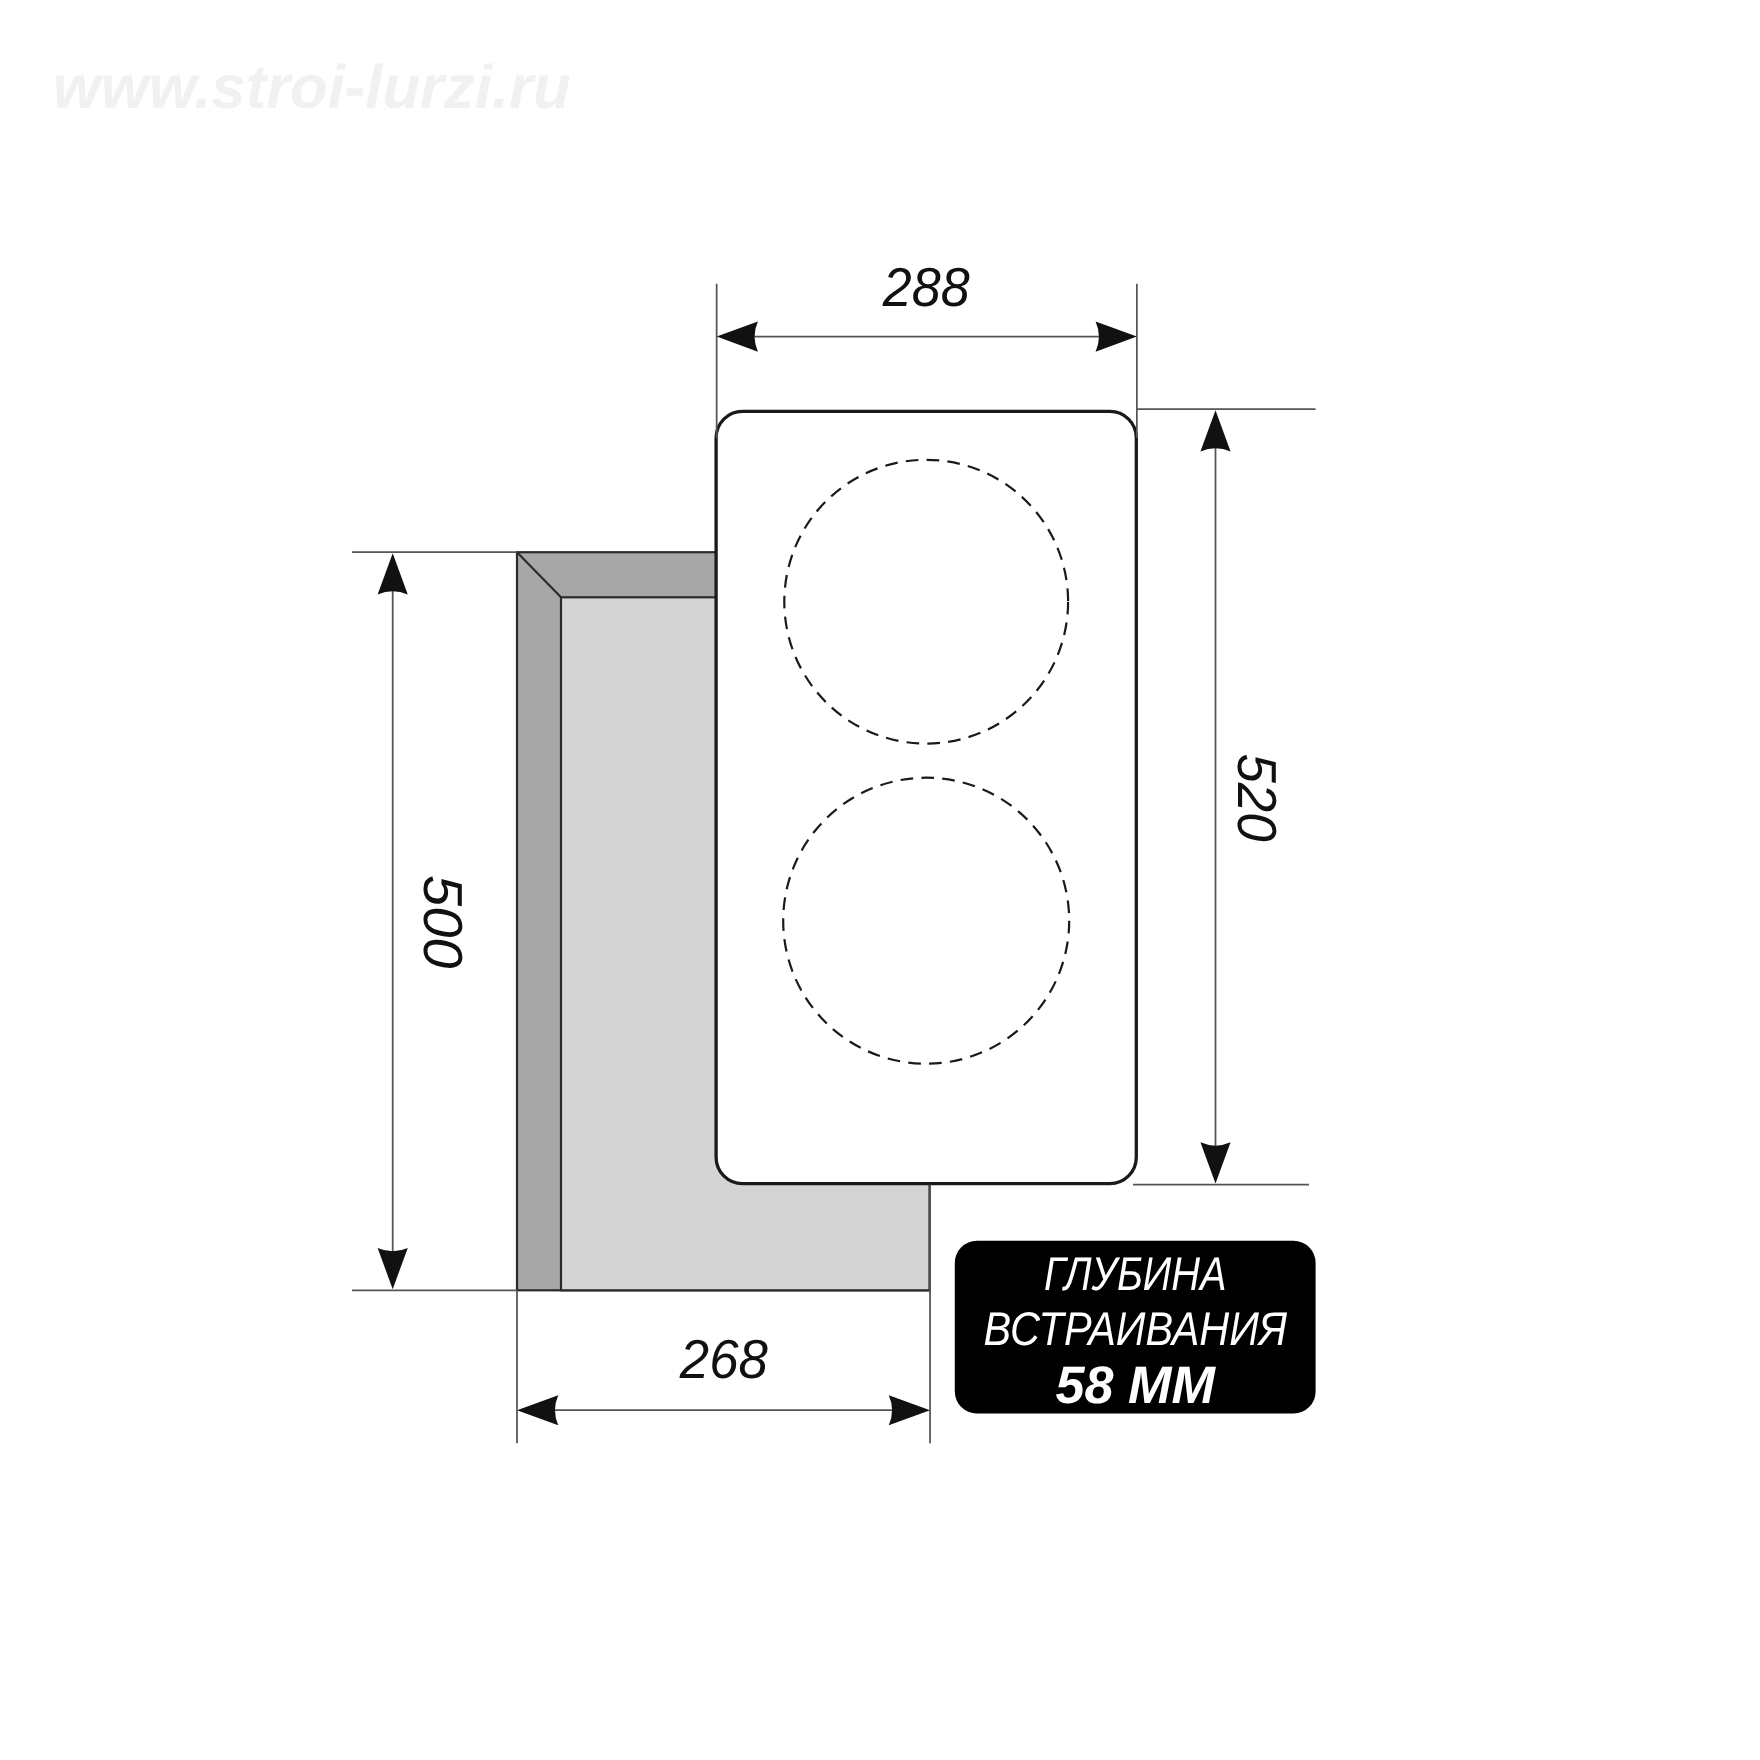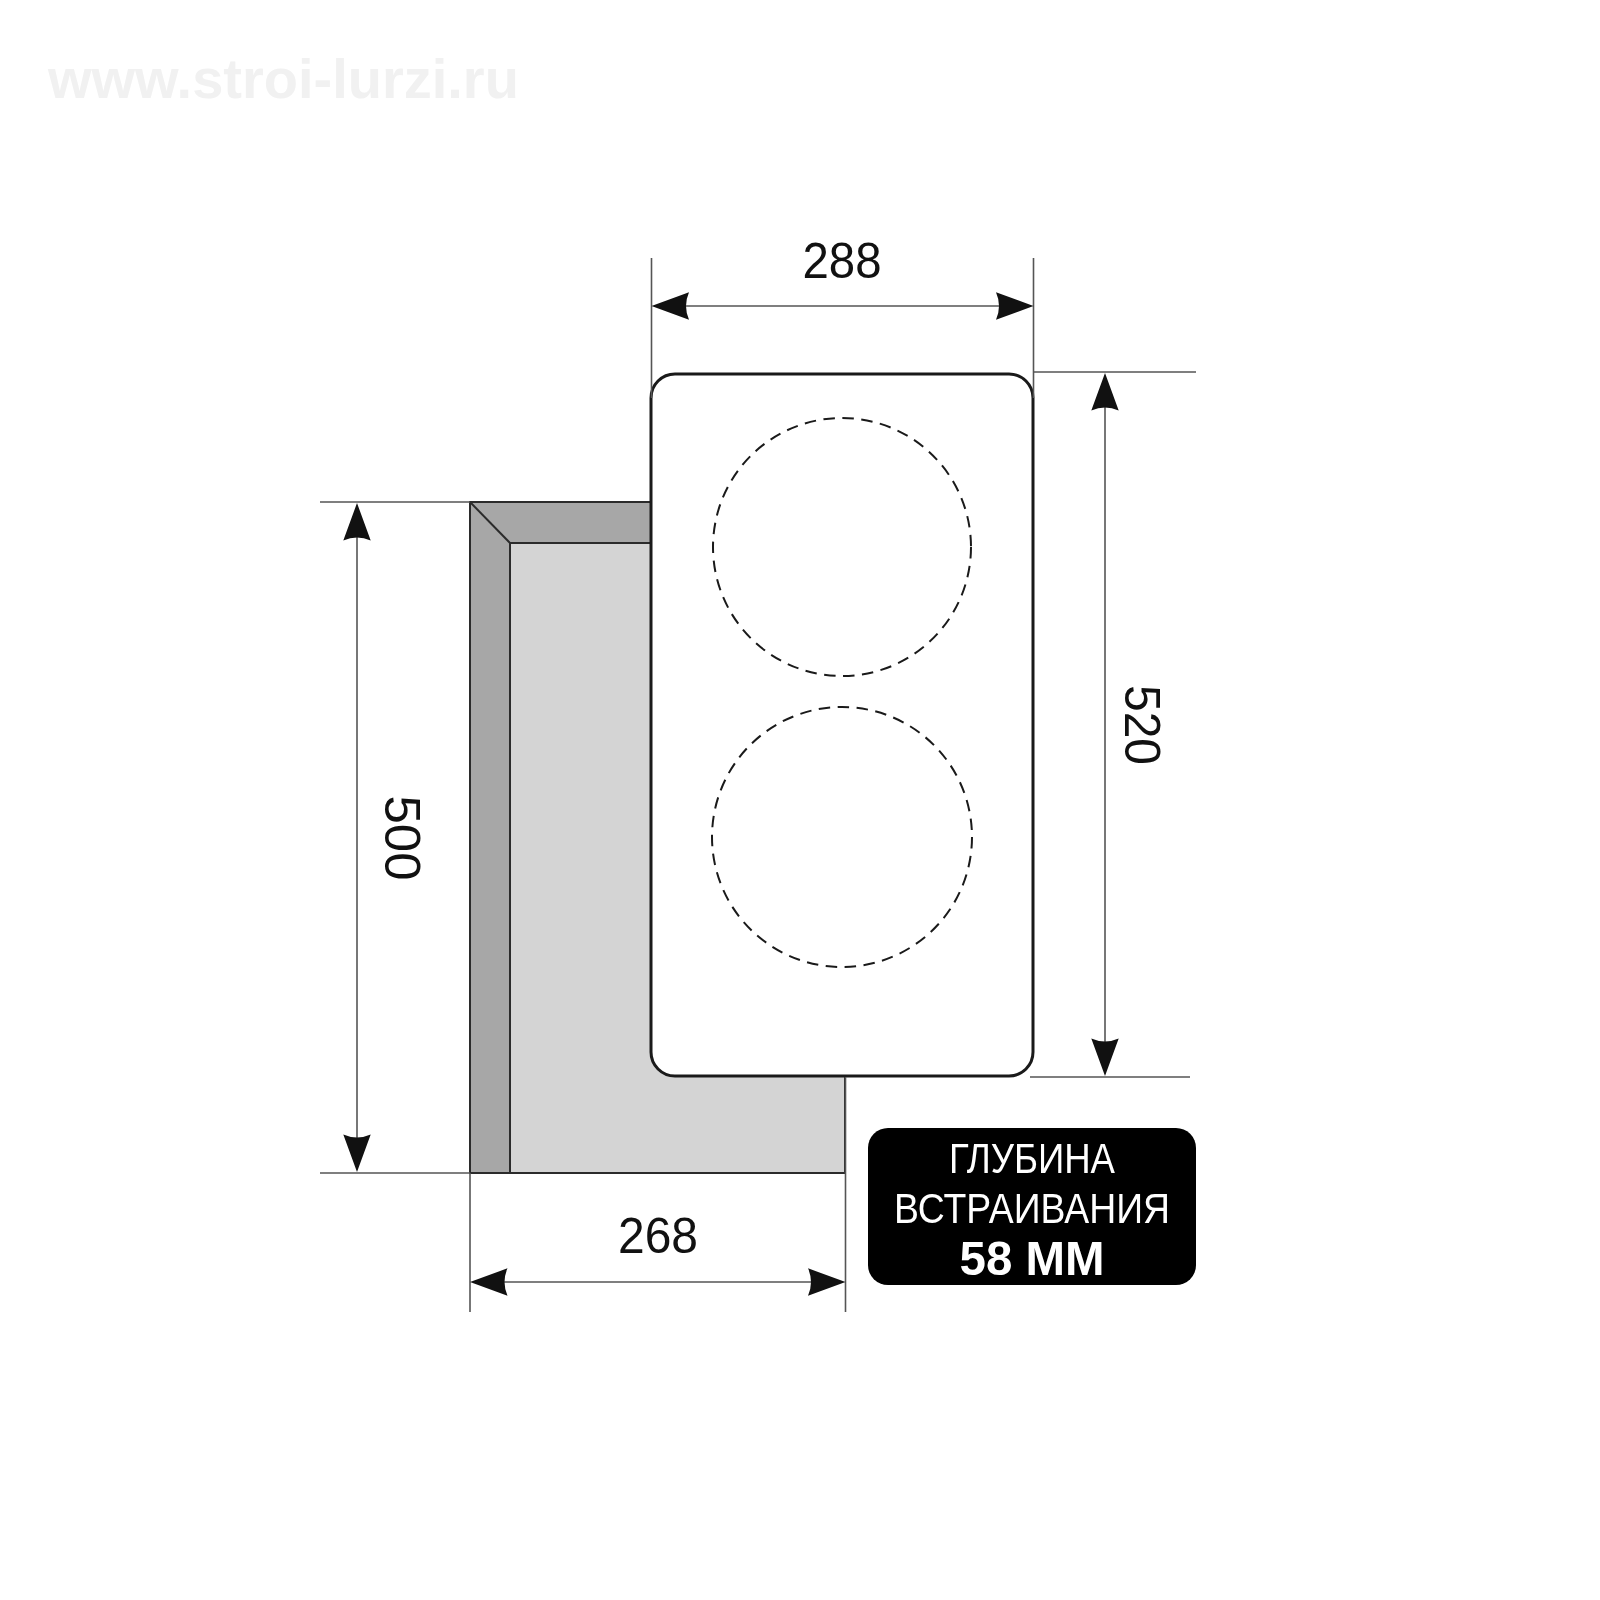--- a/index.html
+++ b/index.html
@@ -1,16 +1,16 @@
 <!DOCTYPE html>
 <html><head>
 <meta charset="utf-8">
 <style>
   html,body{margin:0;padding:0;background:#ffffff;}
-  .page{width:1600px;height:1600px;position:relative;background:#ffffff;overflow:hidden;}
+  .page{width:1600px;height:1600px;position:relative;background:#ffffff;overflow:hidden;font-style:italic;}
   svg{display:block;}
   text{font-family:"Liberation Sans",sans-serif;}
 </style>
 </head>
 <body>
 <div class="page">
 <svg width="1600" height="1600" viewBox="0 0 1600 1600" xmlns="http://www.w3.org/2000/svg">
 
   <rect x="0" y="0" width="1600" height="1600" fill="#ffffff"></rect>
 

